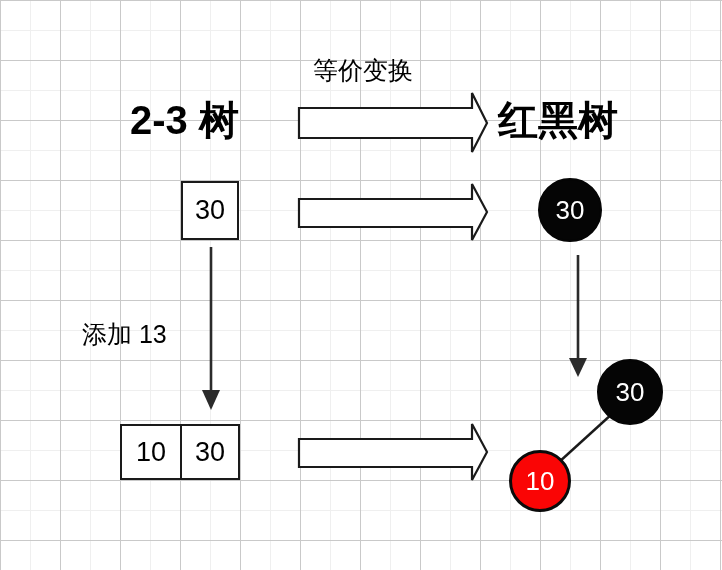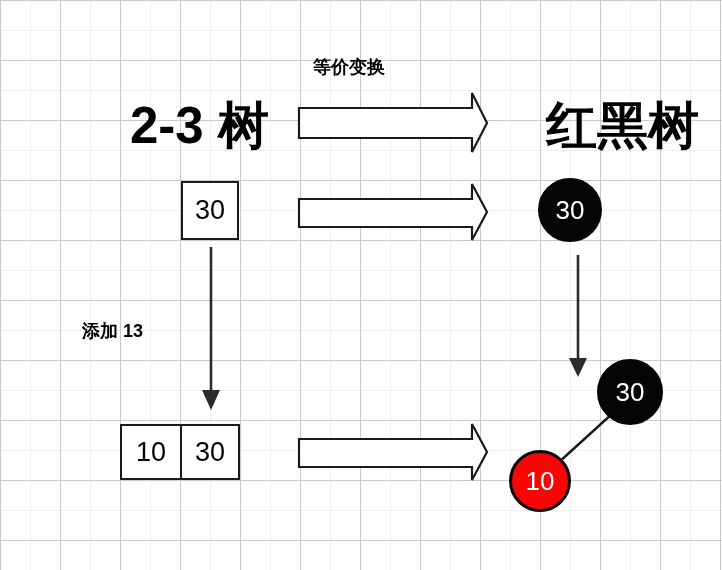--- a/index.html
+++ b/index.html
@@ -35,35 +35,35 @@
     top: 0;
     width: 722px;
     height: 570px;
     pointer-events: none;
   }
 
   
   .heading {
     position: absolute;
     color: #000000;
-    font-size: 51px;
+    font-size: 40px;
     font-weight: 700;
     line-height: 1;
     white-space: nowrap;
     letter-spacing: 0px;
     text-align: right;
   }
   #title-left  { left: 130px; top: 100px; }
-  #title-right { left: 498px; top: 100px; margin-left: 48px; }
+  #title-right { left: 498px; top: 100px; }
 
   .caption {
     position: absolute;
     color: #000000;
-    font-size: 18px;
-    font-weight: 700;
+    font-size: 25px;
+    font-weight: 400;
     line-height: 1;
     white-space: nowrap;
   }
   #caption-transform { left: 313px; top: 58px; }
   #caption-add10     { left: 82px;  top: 322px; }
 
   
   .tnode-box {
     position: absolute;
     box-sizing: border-box;

